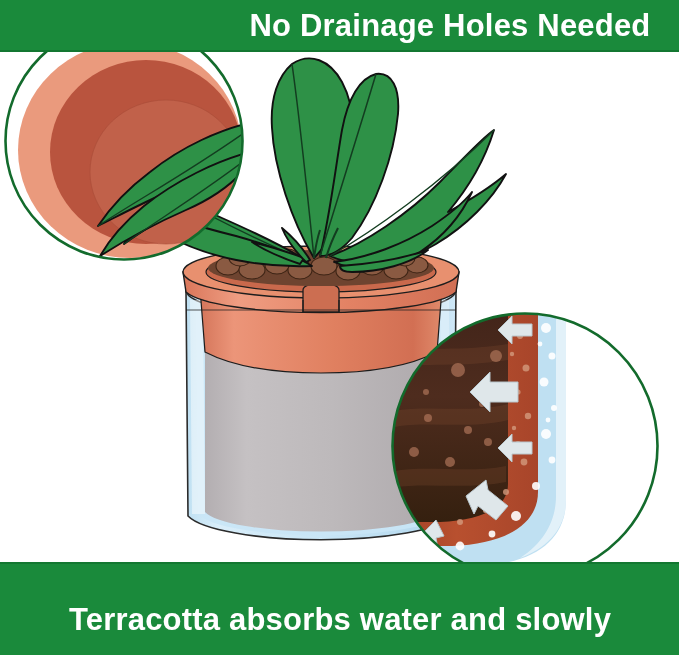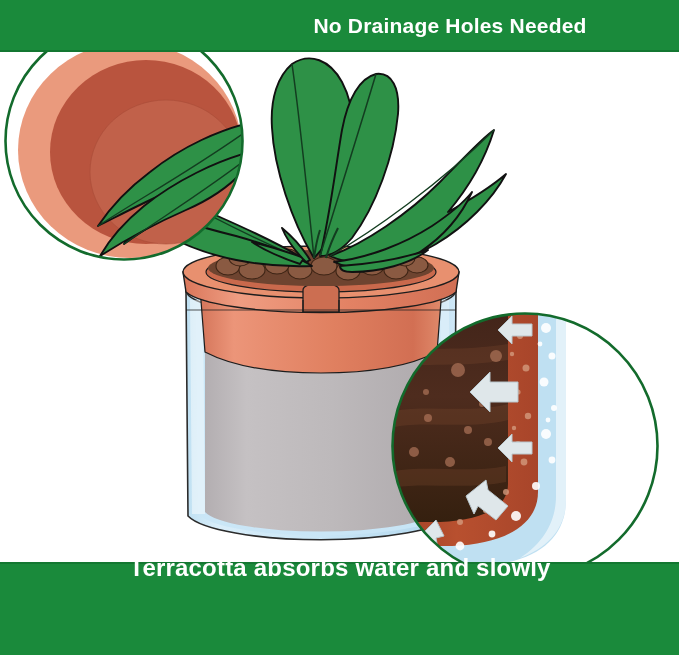--- a/index.html
+++ b/index.html
@@ -29,29 +29,29 @@
     font-weight: bold;
     letter-spacing: 0.2px;
     text-align: center;
     pointer-events: none;
     font-family: "Liberation Sans", sans-serif;
   }
   #top-banner-text {
     left: 240px;
     top: 11px;
     width: 420px;
-    font-size: 21px;
+    font-size: 31px;
     line-height: 30px;
     text-align: center;
   }
   #bottom-banner-text {
     left: 40px;
-    top: 552px;
+    top: 604px;
     width: 600px;
-    font-size: 24px;
+    font-size: 31px;
     line-height: 32px;
   }
 </style>
 </head>
 <body>
 
 <div id="infographic">
 
   <svg id="scene" viewBox="0 0 679 655" xmlns="http://www.w3.org/2000/svg">
     <defs>

